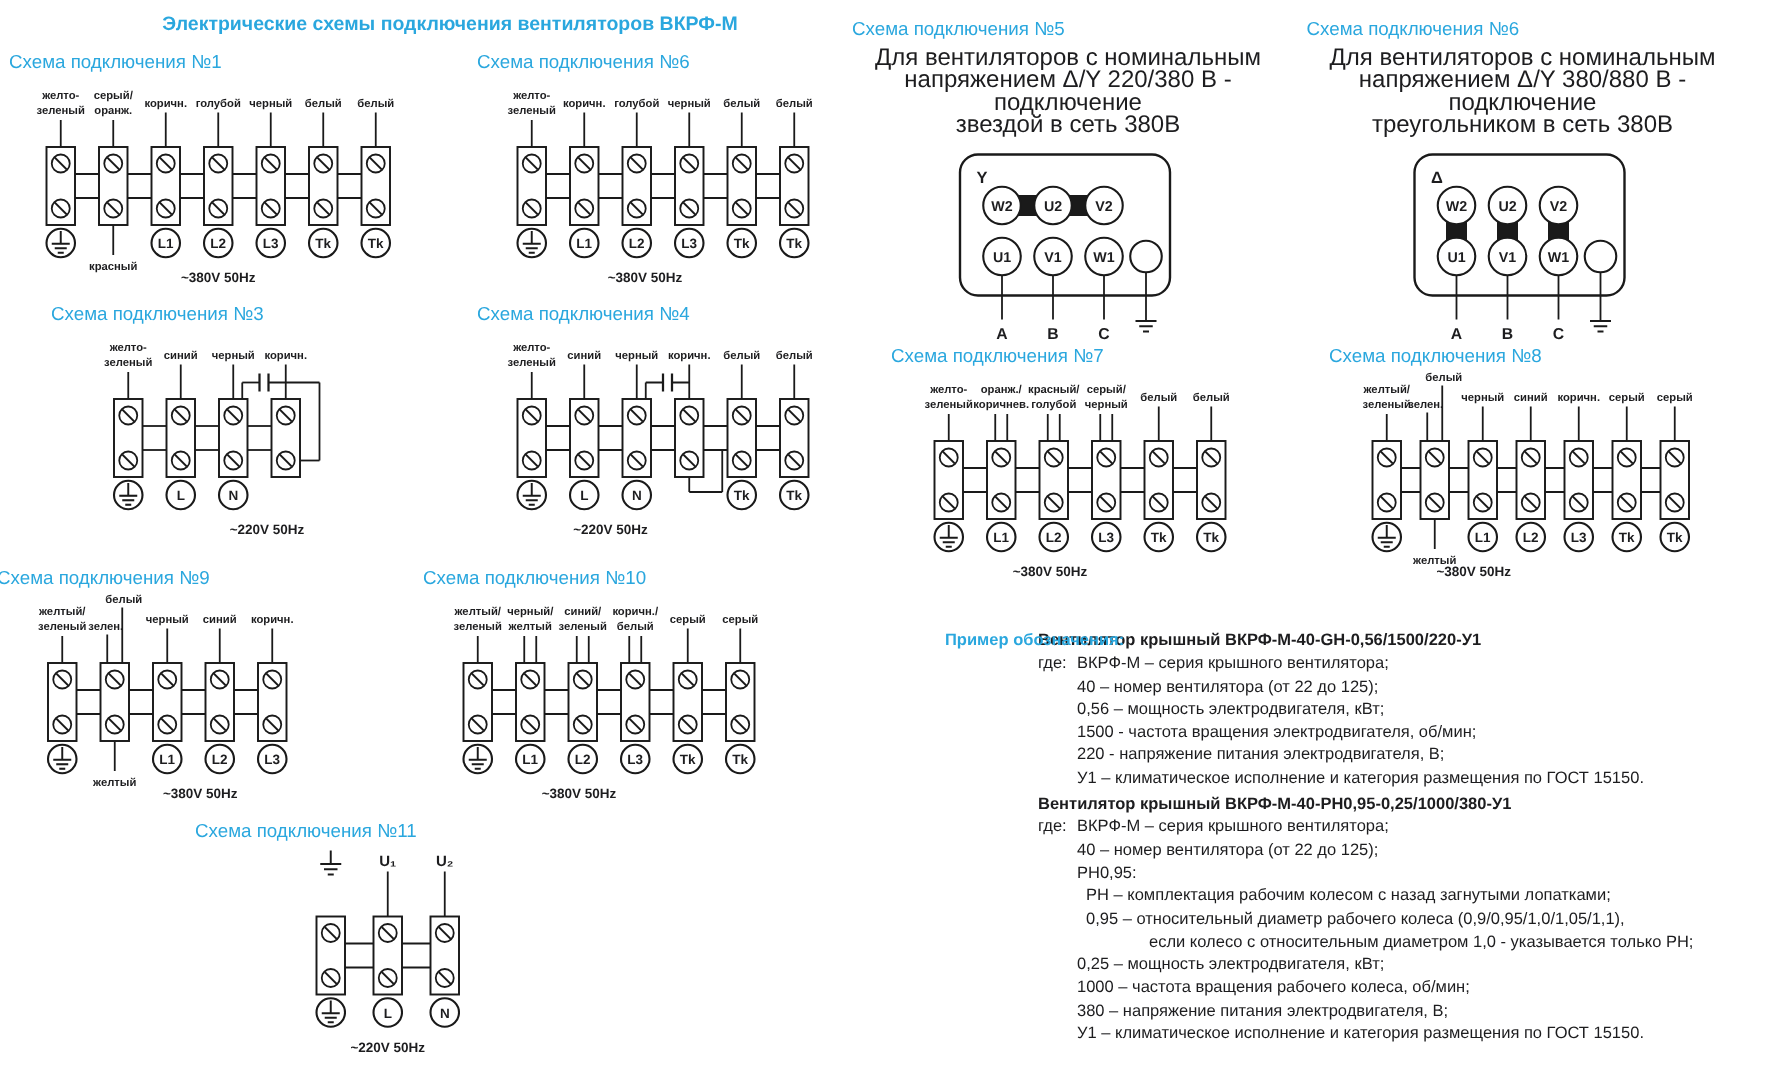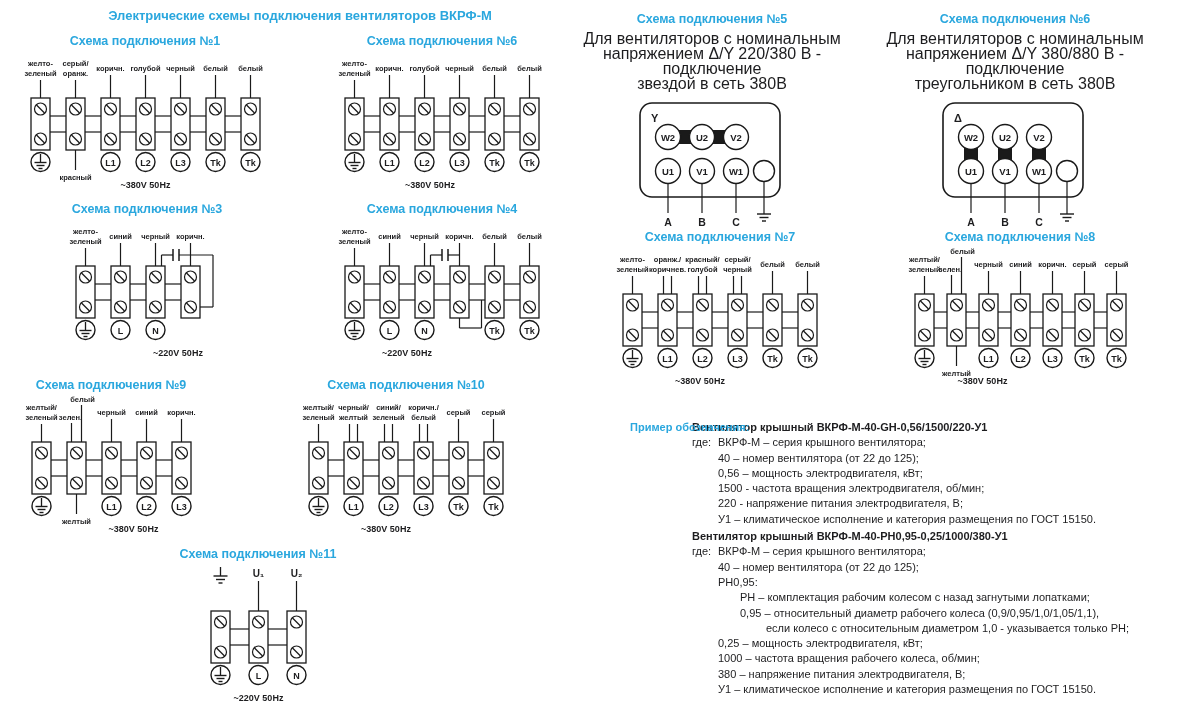--- a/index.html
+++ b/index.html
@@ -2,21 +2,21 @@
 <html><head>
 <meta charset="utf-8">
 <style>
   :root{ --accent:#2aa7de; --ink:#1d1d1f; --line:#1a1a1a; }
   html,body{margin:0;padding:0;}
   body{width:1184px;height:724px;background:#fff;font-family:"Liberation Sans",sans-serif;color:var(--ink);}
   #page{position:relative;width:1184px;height:724px;overflow:hidden;background:#fff;}
   #page-title{position:absolute;left:0;top:8px;width:600px;text-align:center;
     font-size:13px;font-weight:bold;color:var(--accent);}
   .scheme{position:absolute;}
-  .scheme h3{margin:0 0 2px 0;font-size:12.5px;font-weight:bold;color:var(--accent);text-align:center;}
+  .scheme h3{margin:0 0 2px 0;font-size:12.5px;font-weight:normal;color:var(--accent);text-align:left;}
   .scheme svg{display:block;margin:0 auto;}
   .desc{font-size:16px;line-height:15px;text-align:center;margin:5px 0 4px 0;color:var(--ink);}
   
   text{fill:var(--ink);}
   .wl{font:700 7.5px "Liberation Sans",sans-serif;text-anchor:middle;}
   .term{font:700 9px "Liberation Sans",sans-serif;text-anchor:middle;}
   .vol{font:700 9px "Liberation Sans",sans-serif;text-anchor:middle;}
   .phase{font:700 10.5px "Liberation Sans",sans-serif;text-anchor:middle;}
   .mcirc{font:700 9.5px "Liberation Sans",sans-serif;text-anchor:middle;}
   .corner{font:700 11px "Liberation Sans",sans-serif;}
@@ -34,21 +34,21 @@
   #s10{left:282px;top:378px;width:248px;}
   #s11{left:130px;top:547px;width:256px;}
   
   #example{position:absolute;left:582px;top:420px;width:602px;font-size:11px;line-height:15.3px;}
   .ex-head{position:relative;}
   .ex-label{position:absolute;left:12px;top:0;color:var(--accent);font-weight:bold;white-space:nowrap;margin-left:36px;}
   .ex-title{font-weight:bold;margin-left:110px;}
   .ex-rows{position:relative;margin-left:110px;}
   .ex-where{position:absolute;left:0;top:0;}
   .ex-line{margin-left:26px;}
-  .ex-line.i1{margin-left:48px;}
+  .ex-line.i1{margin-left:32px;}
   .ex-line.i2{margin-left:74px;}
   .ex-item2{margin-top:2px;}
 </style>
 </head>
 <body>
 
 <div id="page">
   <div id="page-title">Электрические схемы подключения вентиляторов ВКРФ-М</div>
   <div id="schemes">
       <div class="scheme" id="s1">

